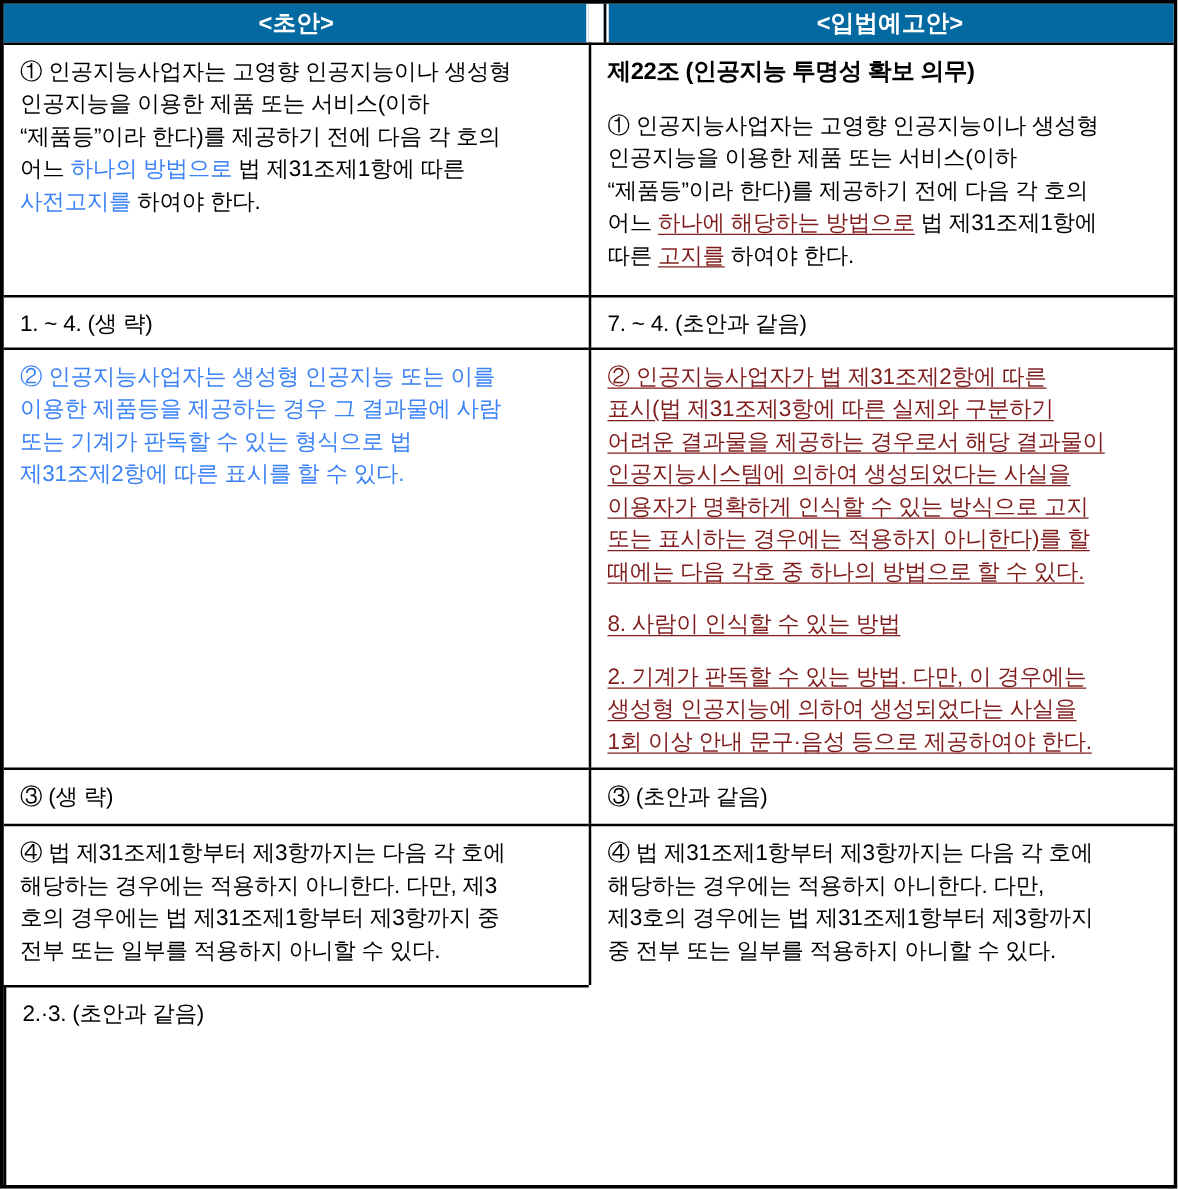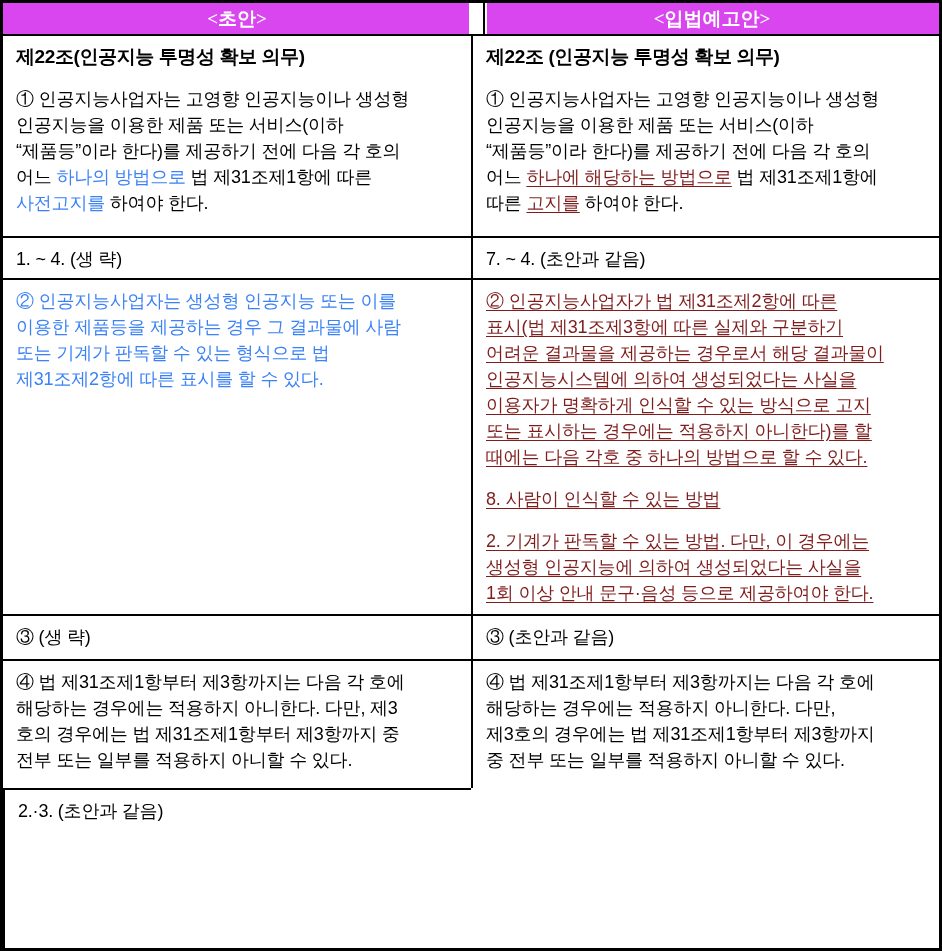--- a/index.html
+++ b/index.html
@@ -8,22 +8,22 @@
     border: 3px solid #000;
     display: grid;
     grid-template-columns: 1fr 1fr;
     grid-template-rows: 31px 202px 42px 336px 45px 129px 1fr;
     font-family: "Liberation Sans", sans-serif;
     color: #000;
   }
   .cell { box-sizing: border-box; overflow: hidden; }
   .c-right { border-left: 2px solid #000; }
   .hdr {
-    background: #d946ef; color: #ffffff; font-weight: bold; font-size: 19px;
-    display: flex; align-items: center; justify-content: center; font-family: Liberation Serif, serif;
+    background: #0369a1; color: #ffffff; font-weight: bold; font-size: 19px;
+    display: flex; align-items: center; justify-content: center;
   }
   .hdr-left  { box-shadow: inset -2px 0 0 0 #ffffff; }
   .hdr-right { box-shadow: inset  2px 0 0 0 #ffffff; margin-left: 12px; }
   .body {
     border-top: 2px solid #000;
     padding: 8px 10px 6px 13px;
     font-size: 18px; line-height: 26px;
     letter-spacing: -0.2px;
   }
   .body p { margin: 0 0 16px; white-space: pre-wrap; }
@@ -33,21 +33,20 @@
   .bold { font-weight: bold; font-size: 19px; letter-spacing: -0.4px; }
 </style>
 </head>
 <body>
 
 <div class="tbl">
   <div class="cell hdr hdr-left">&lt;초안&gt;</div>
   <div class="cell hdr hdr-right c-right">&lt;입법예고안&gt;</div>
 
   <div class="cell body">
-      <p><span class="bold">제22조(인공지능 투명성 확보 의무)</span></p>
       <p><span>① 인공지능사업자는 고영향 인공지능이나 생성형
 인공지능을 이용한 제품 또는 서비스(이하
 “제품등”이라 한다)를 제공하기 전에 다음 각 호의
 어느 </span><span class="red">하나의 방법으로</span><span> 법 제31조제1항에 따른
 </span><span class="red">사전고지를</span><span> 하여야 한다.</span></p>
     </div>
   <div class="cell body c-right">
       <p><span class="bold">제22조 (인공지능 투명성 확보 의무)</span></p>
       <p><span>① 인공지능사업자는 고영향 인공지능이나 생성형
 인공지능을 이용한 제품 또는 서비스(이하

